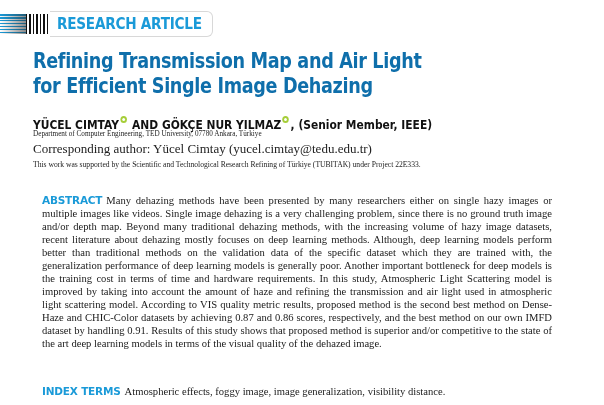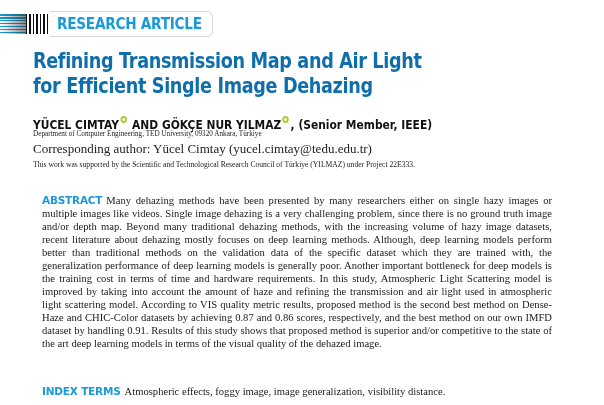--- a/index.html
+++ b/index.html
@@ -186,23 +186,23 @@
 
 <h1 class="title">
   <span>Refining Transmission Map and Air Light</span><br>
   <span>for Efficient Single Image Dehazing</span>
 </h1>
 
 <div class="authors">
   <span>YÜCEL CIMTAY</span><span class="orcid"></span><span> AND </span><span>GÖKÇE NUR YILMAZ</span><span class="orcid"></span><span>, (Senior Member, IEEE)</span>
 </div>
 
-<div class="affil">Department of Computer Engineering, TED University, 09320 Ankara, Türkiye</div>
+<div class="affil">Department of Computer Engineering, TED University, 07780 Ankara, Türkiye</div>
 <div class="corr">Corresponding author: Yücel Cimtay (yucel.cimtay@tedu.edu.tr)</div>
-<div class="support">This work was supported by the Scientific and Technological Research Council of Türkiye (YILMAZ) under Project 22E333.</div>
+<div class="support">This work was supported by the Scientific and Technological Research Refining of Türkiye (TUBITAK) under Project 22E333.</div>
 
 <p class="abstract">
   <span class="kw-label">ABSTRACT</span><span>Many dehazing methods have been presented by many researchers either on single hazy images or multiple images like videos. Single image dehazing is a very challenging problem, since there is no ground truth image and/or depth map. Beyond many traditional dehazing methods, with the increasing volume of hazy image datasets, recent literature about dehazing mostly focuses on deep learning methods. Although, deep learning models perform better than traditional methods on the validation data of the specific dataset which they are trained with, the generalization performance of deep learning models is generally poor. Another important bottleneck for deep models is the training cost in terms of time and hardware requirements. In this study, Atmospheric Light Scattering model is improved by taking into account the amount of haze and refining the transmission and air light used in atmospheric light scattering model. According to VIS quality metric results, proposed method is the second best method on Dense-Haze and CHIC-Color datasets by achieving 0.87 and 0.86 scores, respectively, and the best method on our own IMFD dataset by handling 0.91. Results of this study shows that proposed method is superior and/or competitive to the state of the art deep learning models in terms of the visual quality of the dehazed image.</span>
 </p>
 
 <p class="index-terms">
   <span class="kw-label">INDEX TERMS</span><span>Atmospheric effects, foggy image, image generalization, visibility distance.</span>
 </p>
 
 </body></html>

